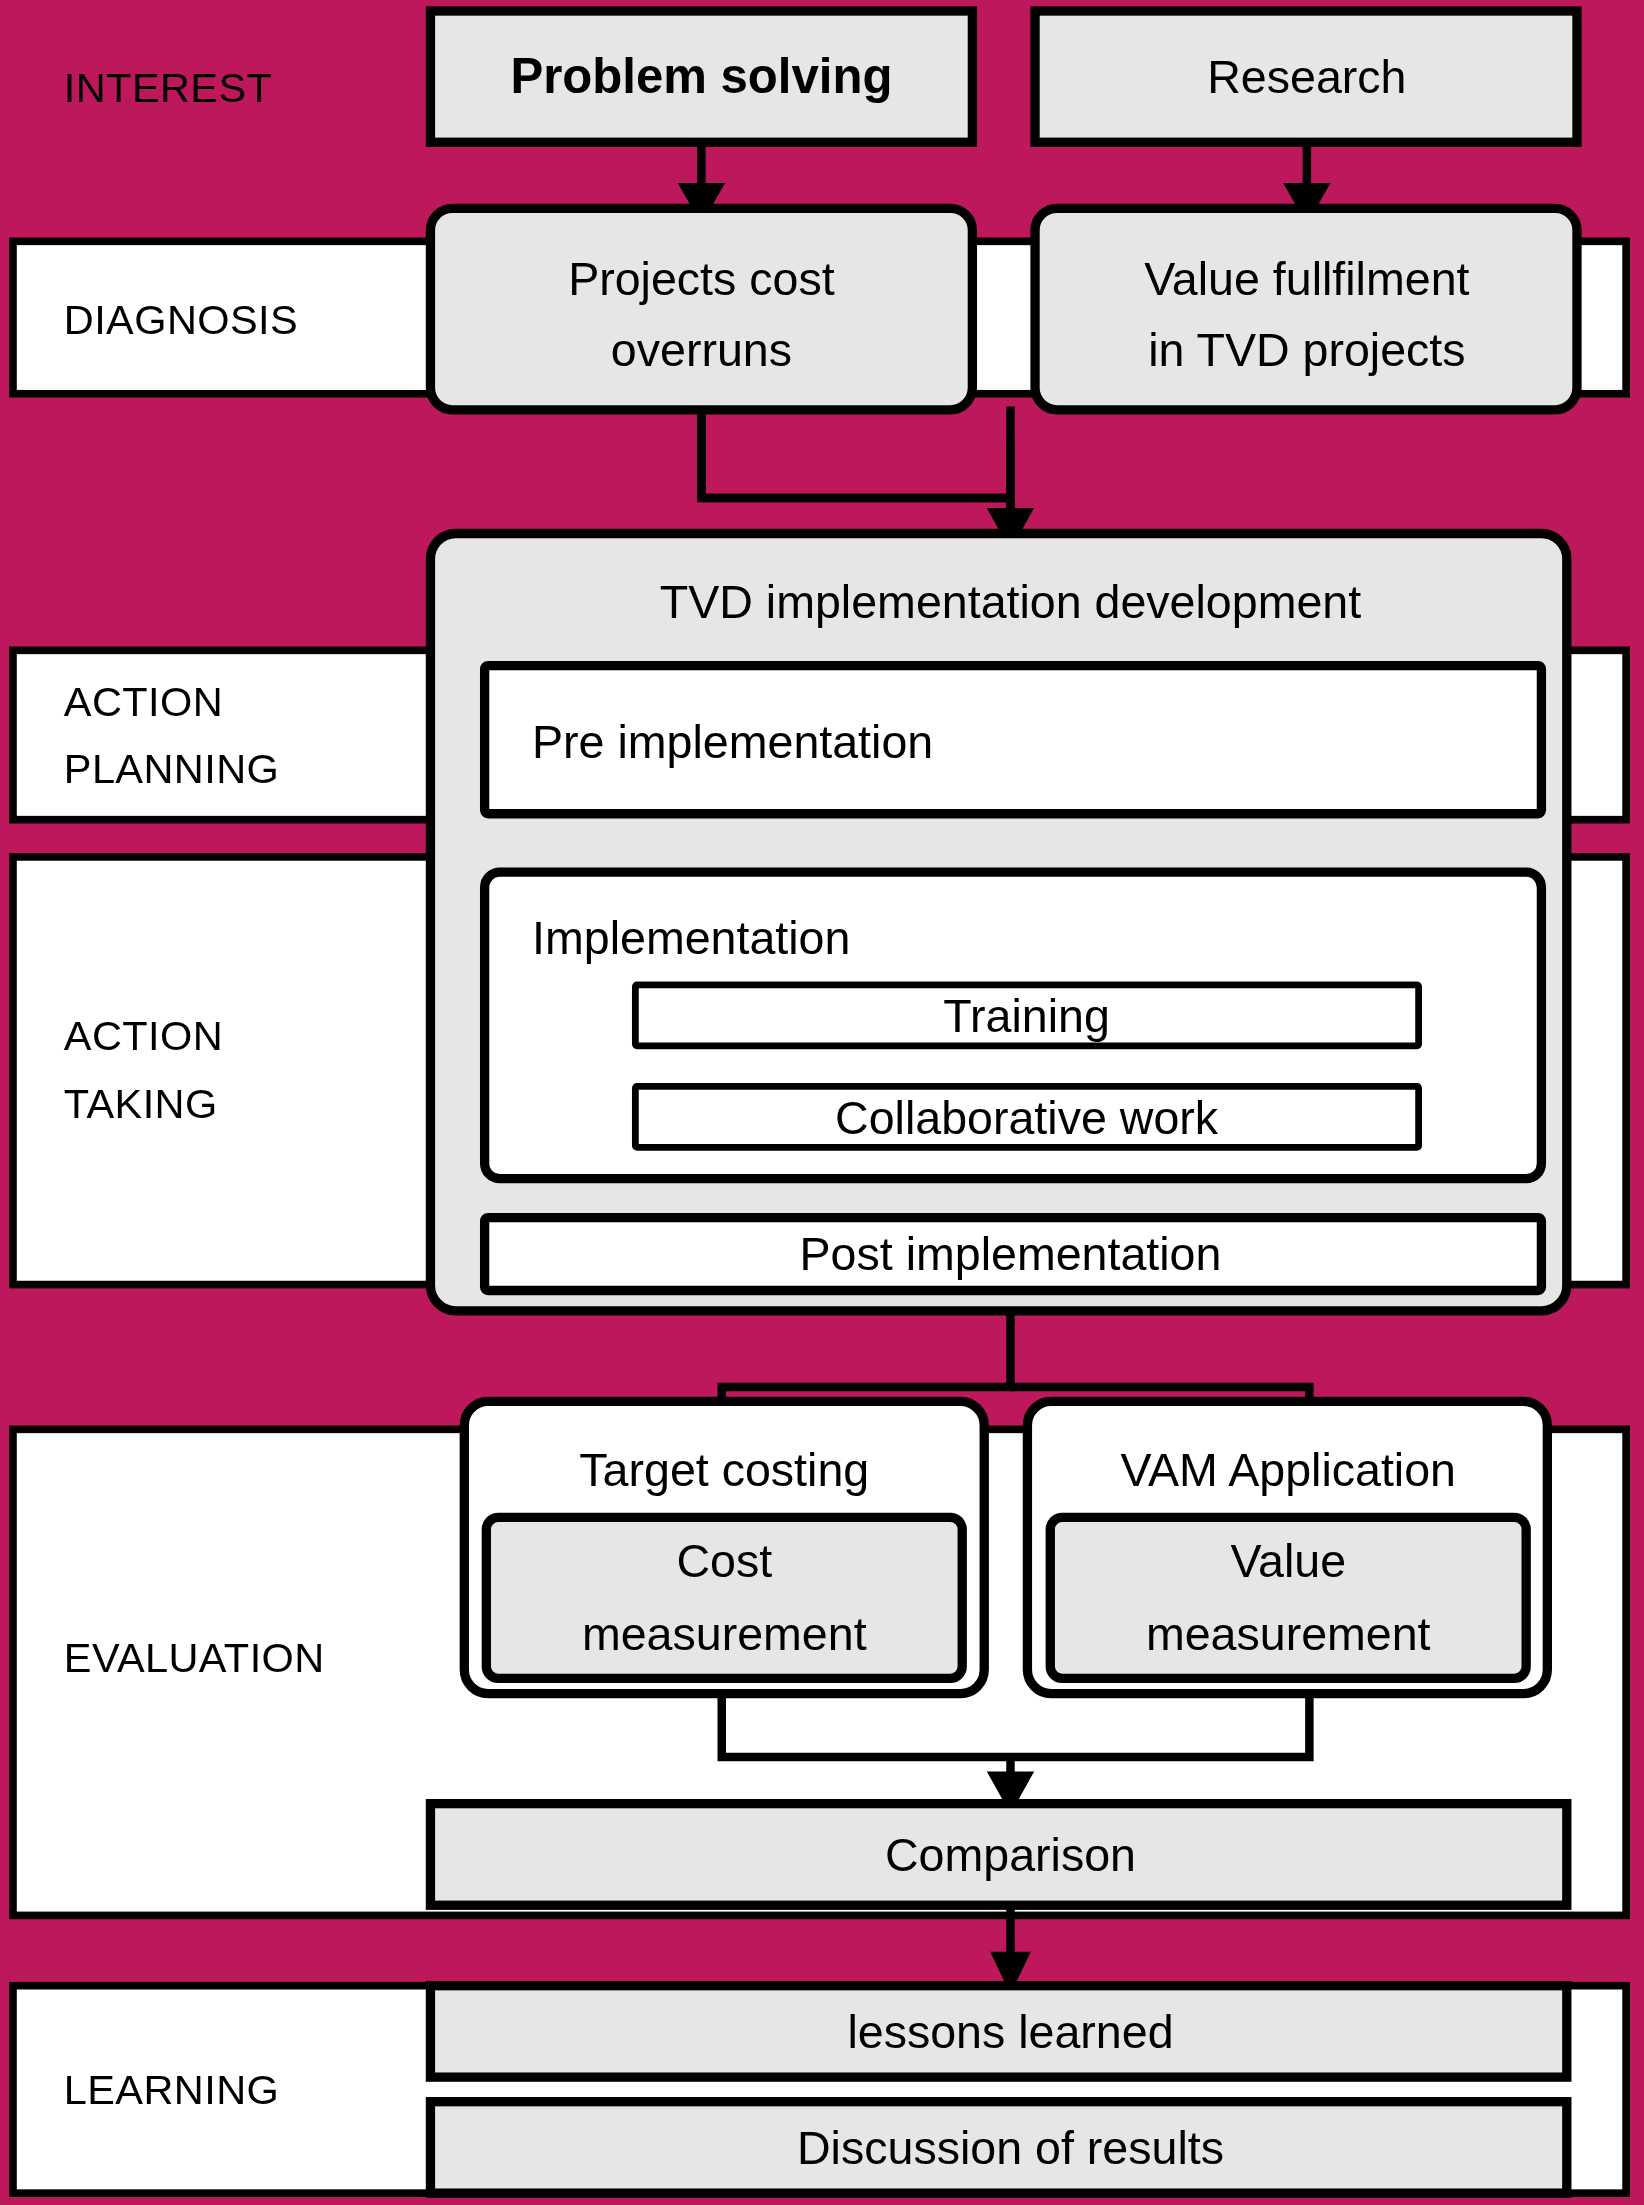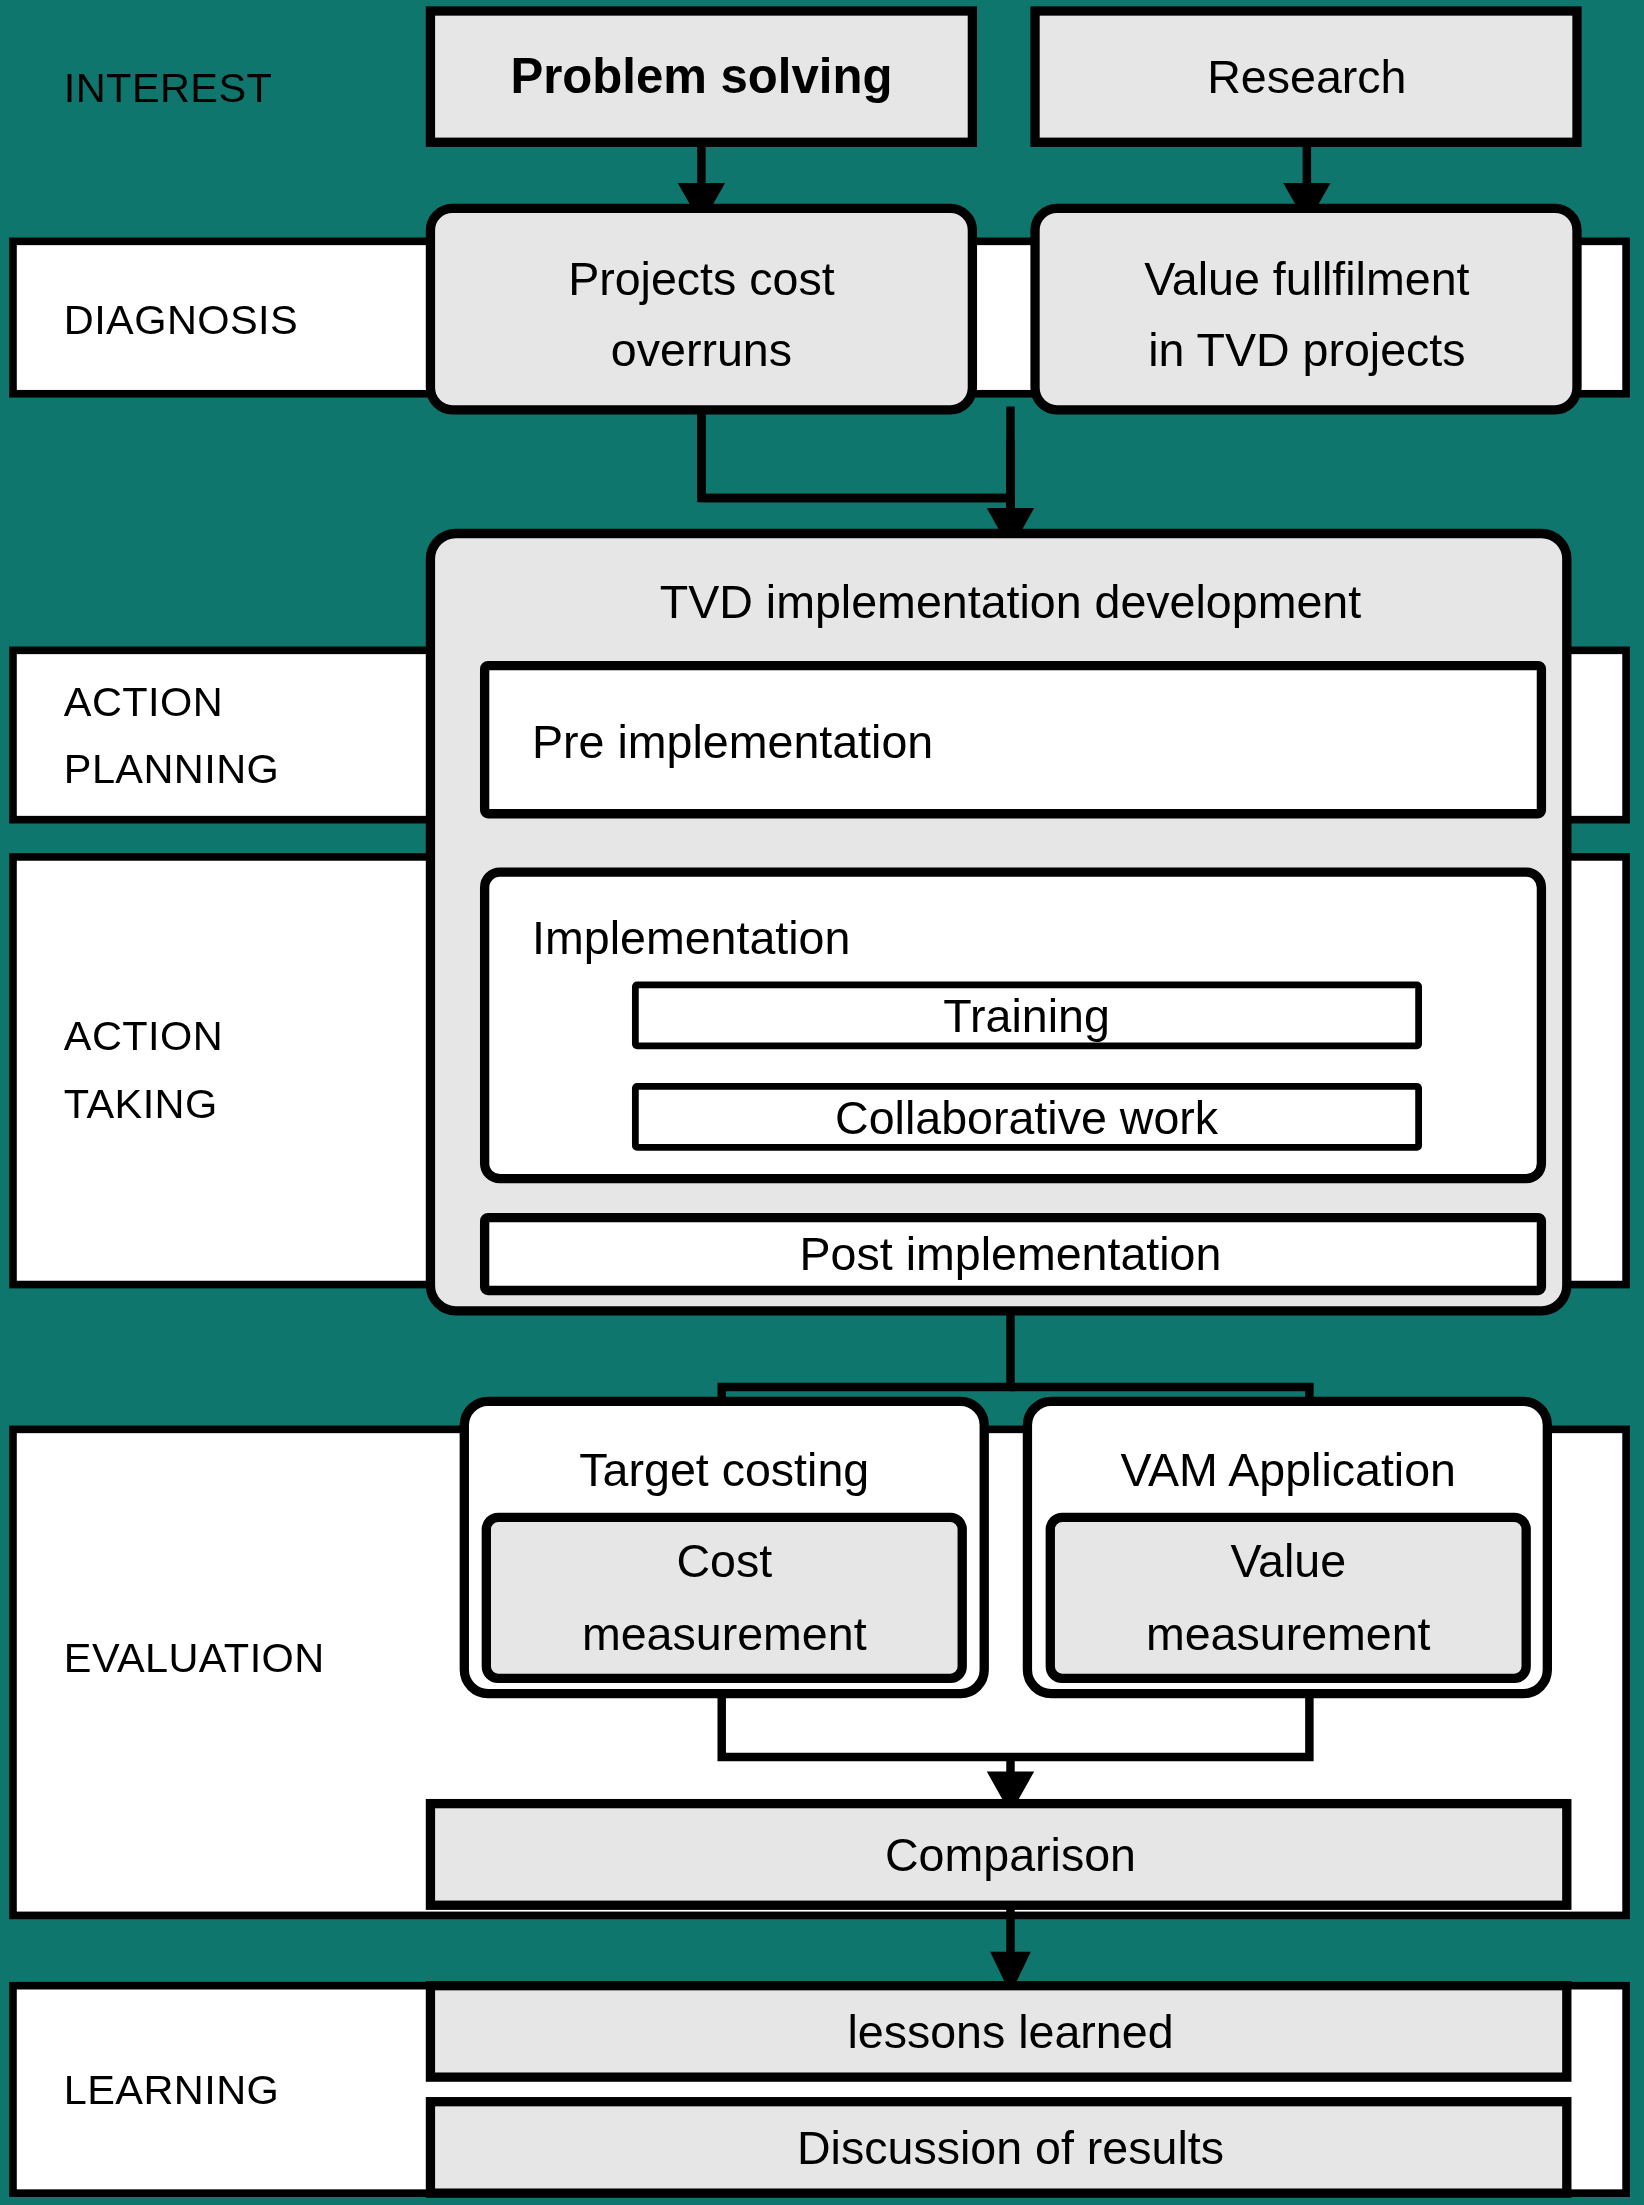--- a/index.html
+++ b/index.html
@@ -11,21 +11,21 @@
   body {
     width: 1645px;
     height: 2205px;
     font-family: "Liberation Sans", sans-serif;
   }
   #diagram-root {
     position: relative;
     width: 1645px;
     height: 2205px;
     overflow: hidden;
-    background: #0f766e;
+    background: #be185d;
   }
   svg#flow-svg {
     display: block;
     width: 1645px;
     height: 2205px;
   }
   .stage-frame {
     fill: #ffffff;
     stroke: #000000;
     stroke-width: 9;

